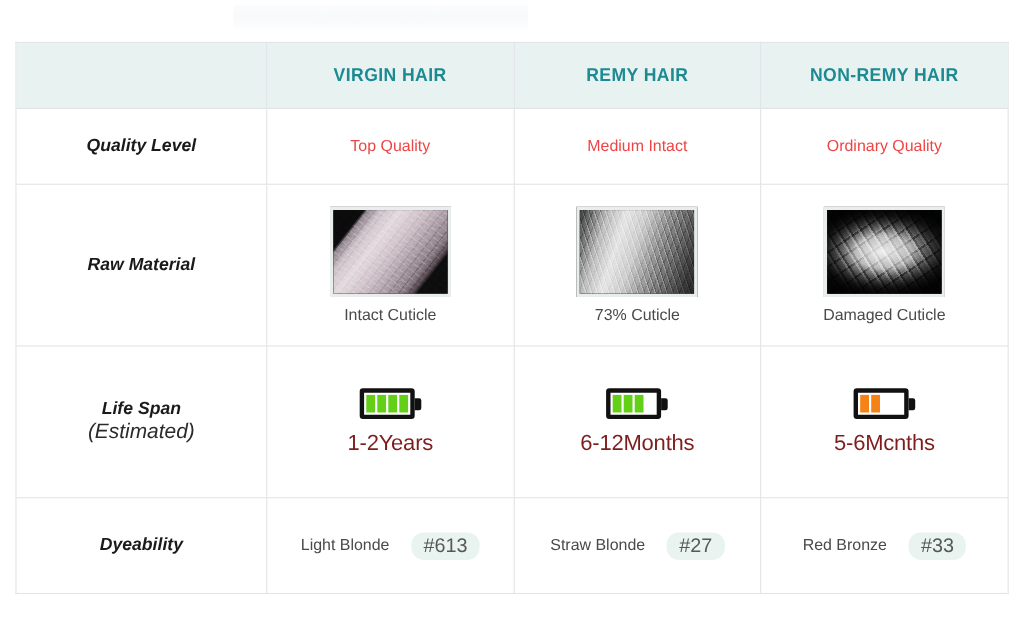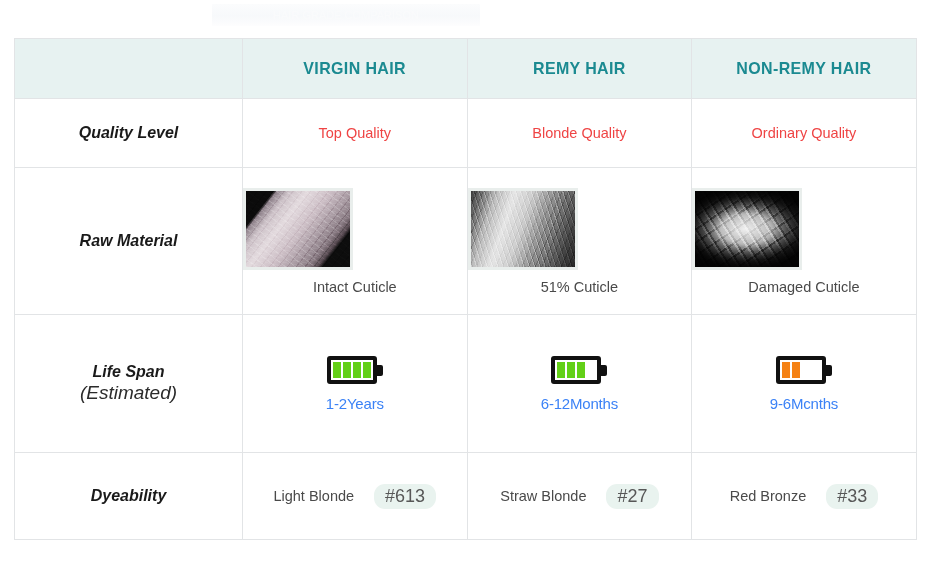--- a/index.html
+++ b/index.html
@@ -110,20 +110,21 @@
   
   tr.r-quality td  { height: 68px; }
   tr.r-material td { height: 146px; }
   tr.r-life td     { height: 137px; margin-left: 36px; }
   tr.r-dye td      { height: 86px; }
 
   
   .mat-cell-inner {
     display: flex;
     flex-direction: column;
+    align-items: center;
     justify-content: center;
     gap: 9px;
   }
   .micro {
     width: 110px;
     height: 82px;
     border: 3px solid #e9eeec;
     box-sizing: border-box;
     position: relative;
     overflow: hidden;
@@ -235,22 +236,22 @@
     gap: 2px;
   }
   .battery .bar {
     width: 8px;
     height: 16px;
   }
   .bar.green  { background: #63d017; }
   .bar.orange { background: #f58216; }
 
   .life-text {
-    font-size: 15px;
-    color: #3b82f6;
+    font-size: 20px;
+    color: #7f1d1d;
     letter-spacing: -0.2px;
   }
 
   
   .dye-cell-inner {
     display: inline-flex;
     align-items: center;
     justify-content: space-between;
     gap: 20px;
   }
@@ -306,21 +307,21 @@
       <tbody>
 
         <tr class="r-quality">
           <td>
             <div class="row-label">Quality Level</div>
           </td>
           <td>
             <span class="cell-value">Top Quality</span>
           </td>
           <td>
-            <span class="cell-value">Blonde Quality</span>
+            <span class="cell-value">Medium Intact</span>
           </td>
           <td>
             <span class="cell-value">Ordinary Quality</span>
           </td>
         </tr>
 
         <tr class="r-material">
           <td>
             <div class="row-label">Raw Material</div>
           </td>
@@ -334,21 +335,21 @@
               <span class="micro-caption">Intact Cuticle</span>
             </div>
           </td>
           <td>
             <div class="mat-cell-inner">
               <div class="micro micro-2">
                 <div class="inner">
                     <div class="tex"></div>
                   </div>
               </div>
-              <span class="micro-caption">51% Cuticle</span>
+              <span class="micro-caption">73% Cuticle</span>
             </div>
           </td>
           <td>
             <div class="mat-cell-inner">
               <div class="micro micro-3">
                 <div class="inner">
                     <div class="tex"></div>
                     <div class="vig"></div>
                   </div>
               </div>
@@ -396,21 +397,21 @@
           <td>
             <div class="life-cell-inner">
               <div class="battery">
                 <div class="body"></div>
                 <div class="tip"></div>
                 <div class="bars">
                   <div class="bar orange"></div>
                     <div class="bar orange"></div>
                 </div>
               </div>
-              <span class="life-text">9-6Mcnths</span>
+              <span class="life-text">5-6Mcnths</span>
             </div>
           </td>
         </tr>
 
         <tr class="r-dye">
           <td>
             <div class="row-label">Dyeability</div>
           </td>
           <td>
             <span class="dye-cell-inner">

